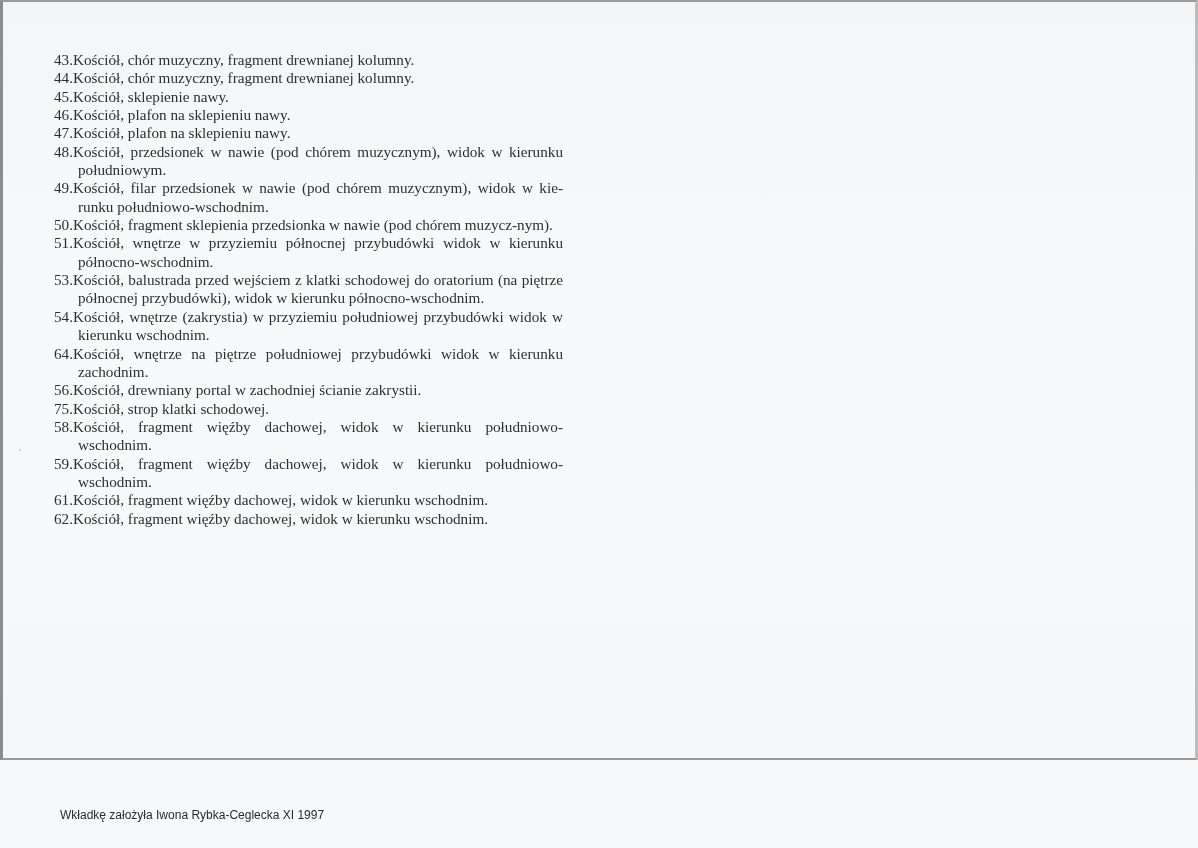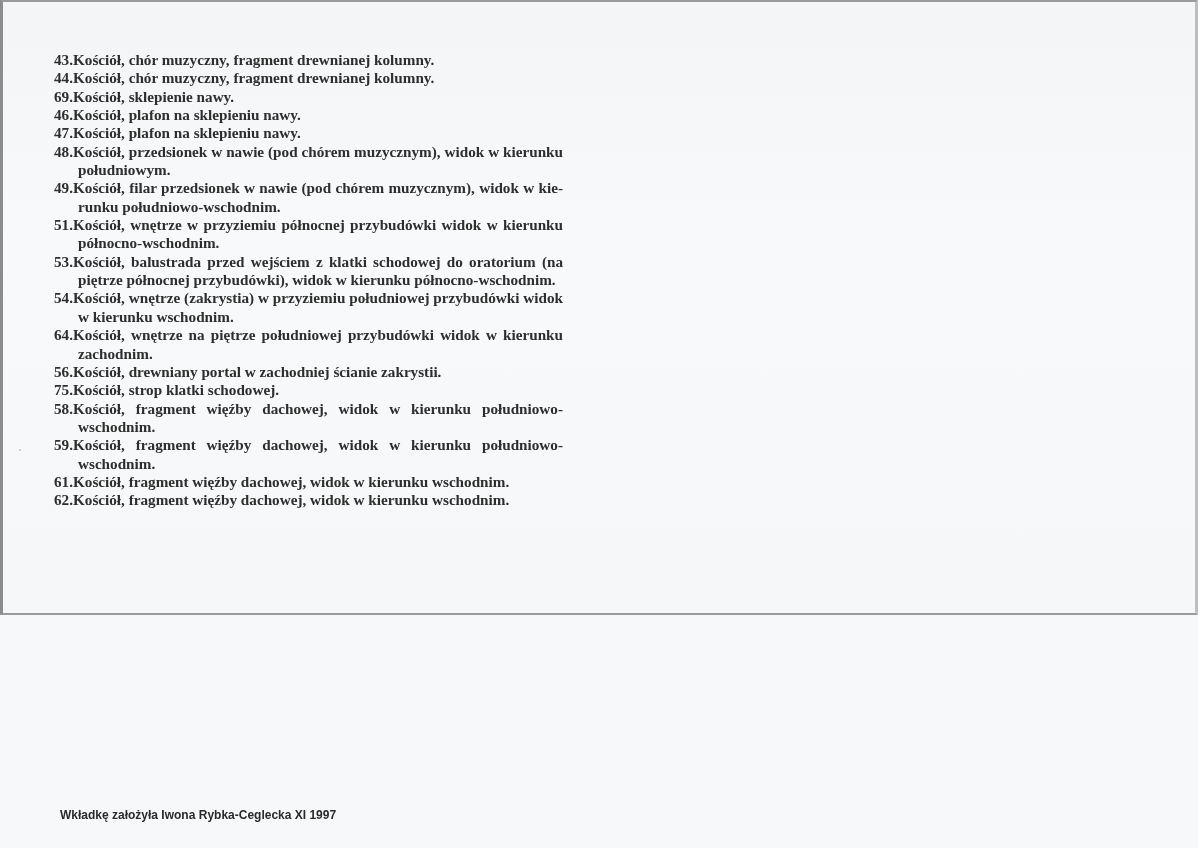--- a/index.html
+++ b/index.html
@@ -10,28 +10,27 @@
       width: 1198px;
       height: 848px;
       background: #f7f8f9;
       position: relative;
       overflow: hidden;
     }
     .page {
       position: absolute;
       left: 0; top: 0;
       width: 1198px;
-      height: 615px;
+      height: 760px;
       background: linear-gradient(180deg, #f4f5f6 0%, #f8f9fa 40%, #f6f7f8 100%);
       box-sizing: border-box;
       border-top: 2px solid #9a9a9a;
       border-left: 3px solid #8c8c8c;
       border-right: 3px solid #bdbdbd;
       border-bottom: 2px solid #9a9a9a;
-      font-weight: bold;
     }
     .list {
       position: absolute;
       left: 51px;
       top: 49px;
       width: 509px;
       margin: 0;
       padding: 0;
       list-style: none;
       font-family: "Liberation Serif", "DejaVu Serif", serif;
@@ -64,25 +63,26 @@
     }
   </style>
 </head>
 <body>
 
 <div class="page">
 
   <ol class="list">
     <li class="item"><span>43.</span><span>Kościół, chór muzyczny, fragment drewnianej kolumny.</span></li>
     <li class="item"><span>44.</span><span>Kościół, chór muzyczny, fragment drewnianej kolumny.</span></li>
-    <li class="item"><span>69.</span><span>Kościół, sklepienie nawy.</span></li>
+    <li class="item"><span>45.</span><span>Kościół, sklepienie nawy.</span></li>
     <li class="item"><span>46.</span><span>Kościół, plafon na sklepieniu nawy.</span></li>
     <li class="item"><span>47.</span><span>Kościół, plafon na sklepieniu nawy.</span></li>
     <li class="item"><span>48.</span><span>Kościół, przedsionek w nawie (pod chórem muzycznym), widok w kierunku południowym.</span></li>
     <li class="item"><span>49.</span><span>Kościół, filar przedsionek w nawie (pod chórem muzycznym), widok w kie-runku południowo-wschodnim.</span></li>
+    <li class="item"><span>50.</span><span>Kościół, fragment sklepienia przedsionka w nawie (pod chórem muzycz-nym).</span></li>
     <li class="item"><span>51.</span><span>Kościół, wnętrze w przyziemiu północnej przybudówki widok w kierunku północno-wschodnim.</span></li>
     <li class="item"><span>53.</span><span>Kościół, balustrada przed wejściem z klatki schodowej do oratorium (na piętrze północnej przybudówki), widok w kierunku północno-wschodnim.</span></li>
     <li class="item"><span>54.</span><span>Kościół, wnętrze (zakrystia) w przyziemiu południowej przybudówki widok w kierunku wschodnim.</span></li>
     <li class="item"><span>64.</span><span>Kościół, wnętrze na piętrze południowej przybudówki widok w kierunku zachodnim.</span></li>
     <li class="item"><span>56.</span><span>Kościół, drewniany portal w zachodniej ścianie zakrystii.</span></li>
     <li class="item"><span>75.</span><span>Kościół, strop klatki schodowej.</span></li>
     <li class="item"><span>58.</span><span>Kościół, fragment więźby dachowej, widok w kierunku południowo-wschodnim.</span></li>
     <li class="item"><span>59.</span><span>Kościół, fragment więźby dachowej, widok w kierunku południowo-wschodnim.</span></li>
     <li class="item"><span>61.</span><span>Kościół, fragment więźby dachowej, widok w kierunku wschodnim.</span></li>
     <li class="item"><span>62.</span><span>Kościół, fragment więźby dachowej, widok w kierunku wschodnim.</span></li>

